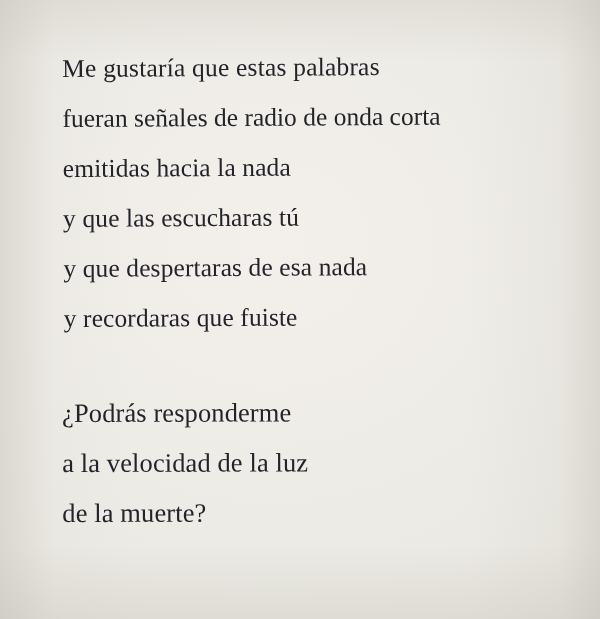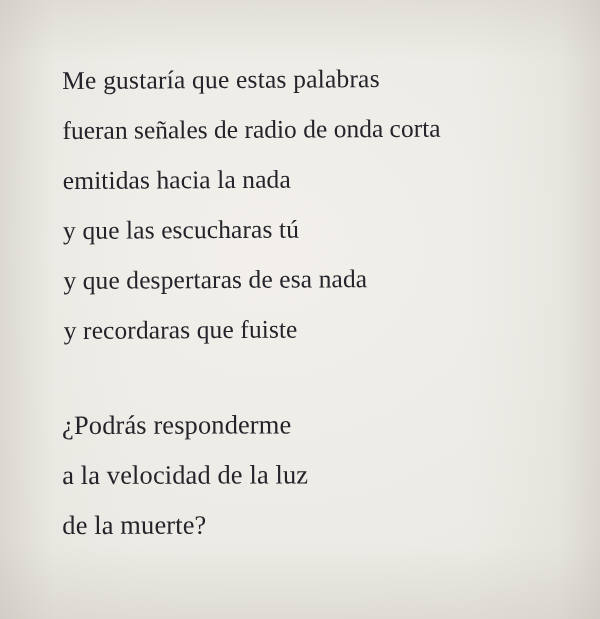--- a/index.html
+++ b/index.html
@@ -41,21 +41,21 @@
       linear-gradient(to bottom, rgba(196,192,184,0.30) 0%, rgba(255,255,255,0.0) 10%,
                       rgba(255,255,255,0.0) 88%, rgba(190,186,178,0.28) 100%);
     pointer-events: none;
   }
 
   #poem {
     position: absolute;
     left: 0;
     top: 0;
     width: 600px;
-    padding: 56px 30px 0 62px;
+    padding: 44px 30px 0 62px;
     box-sizing: border-box;
     z-index: 2;
   }
 
   .stanza {
     margin: 0;
   }
   .stanza + .stanza {
     margin-top: 44px;
   }

